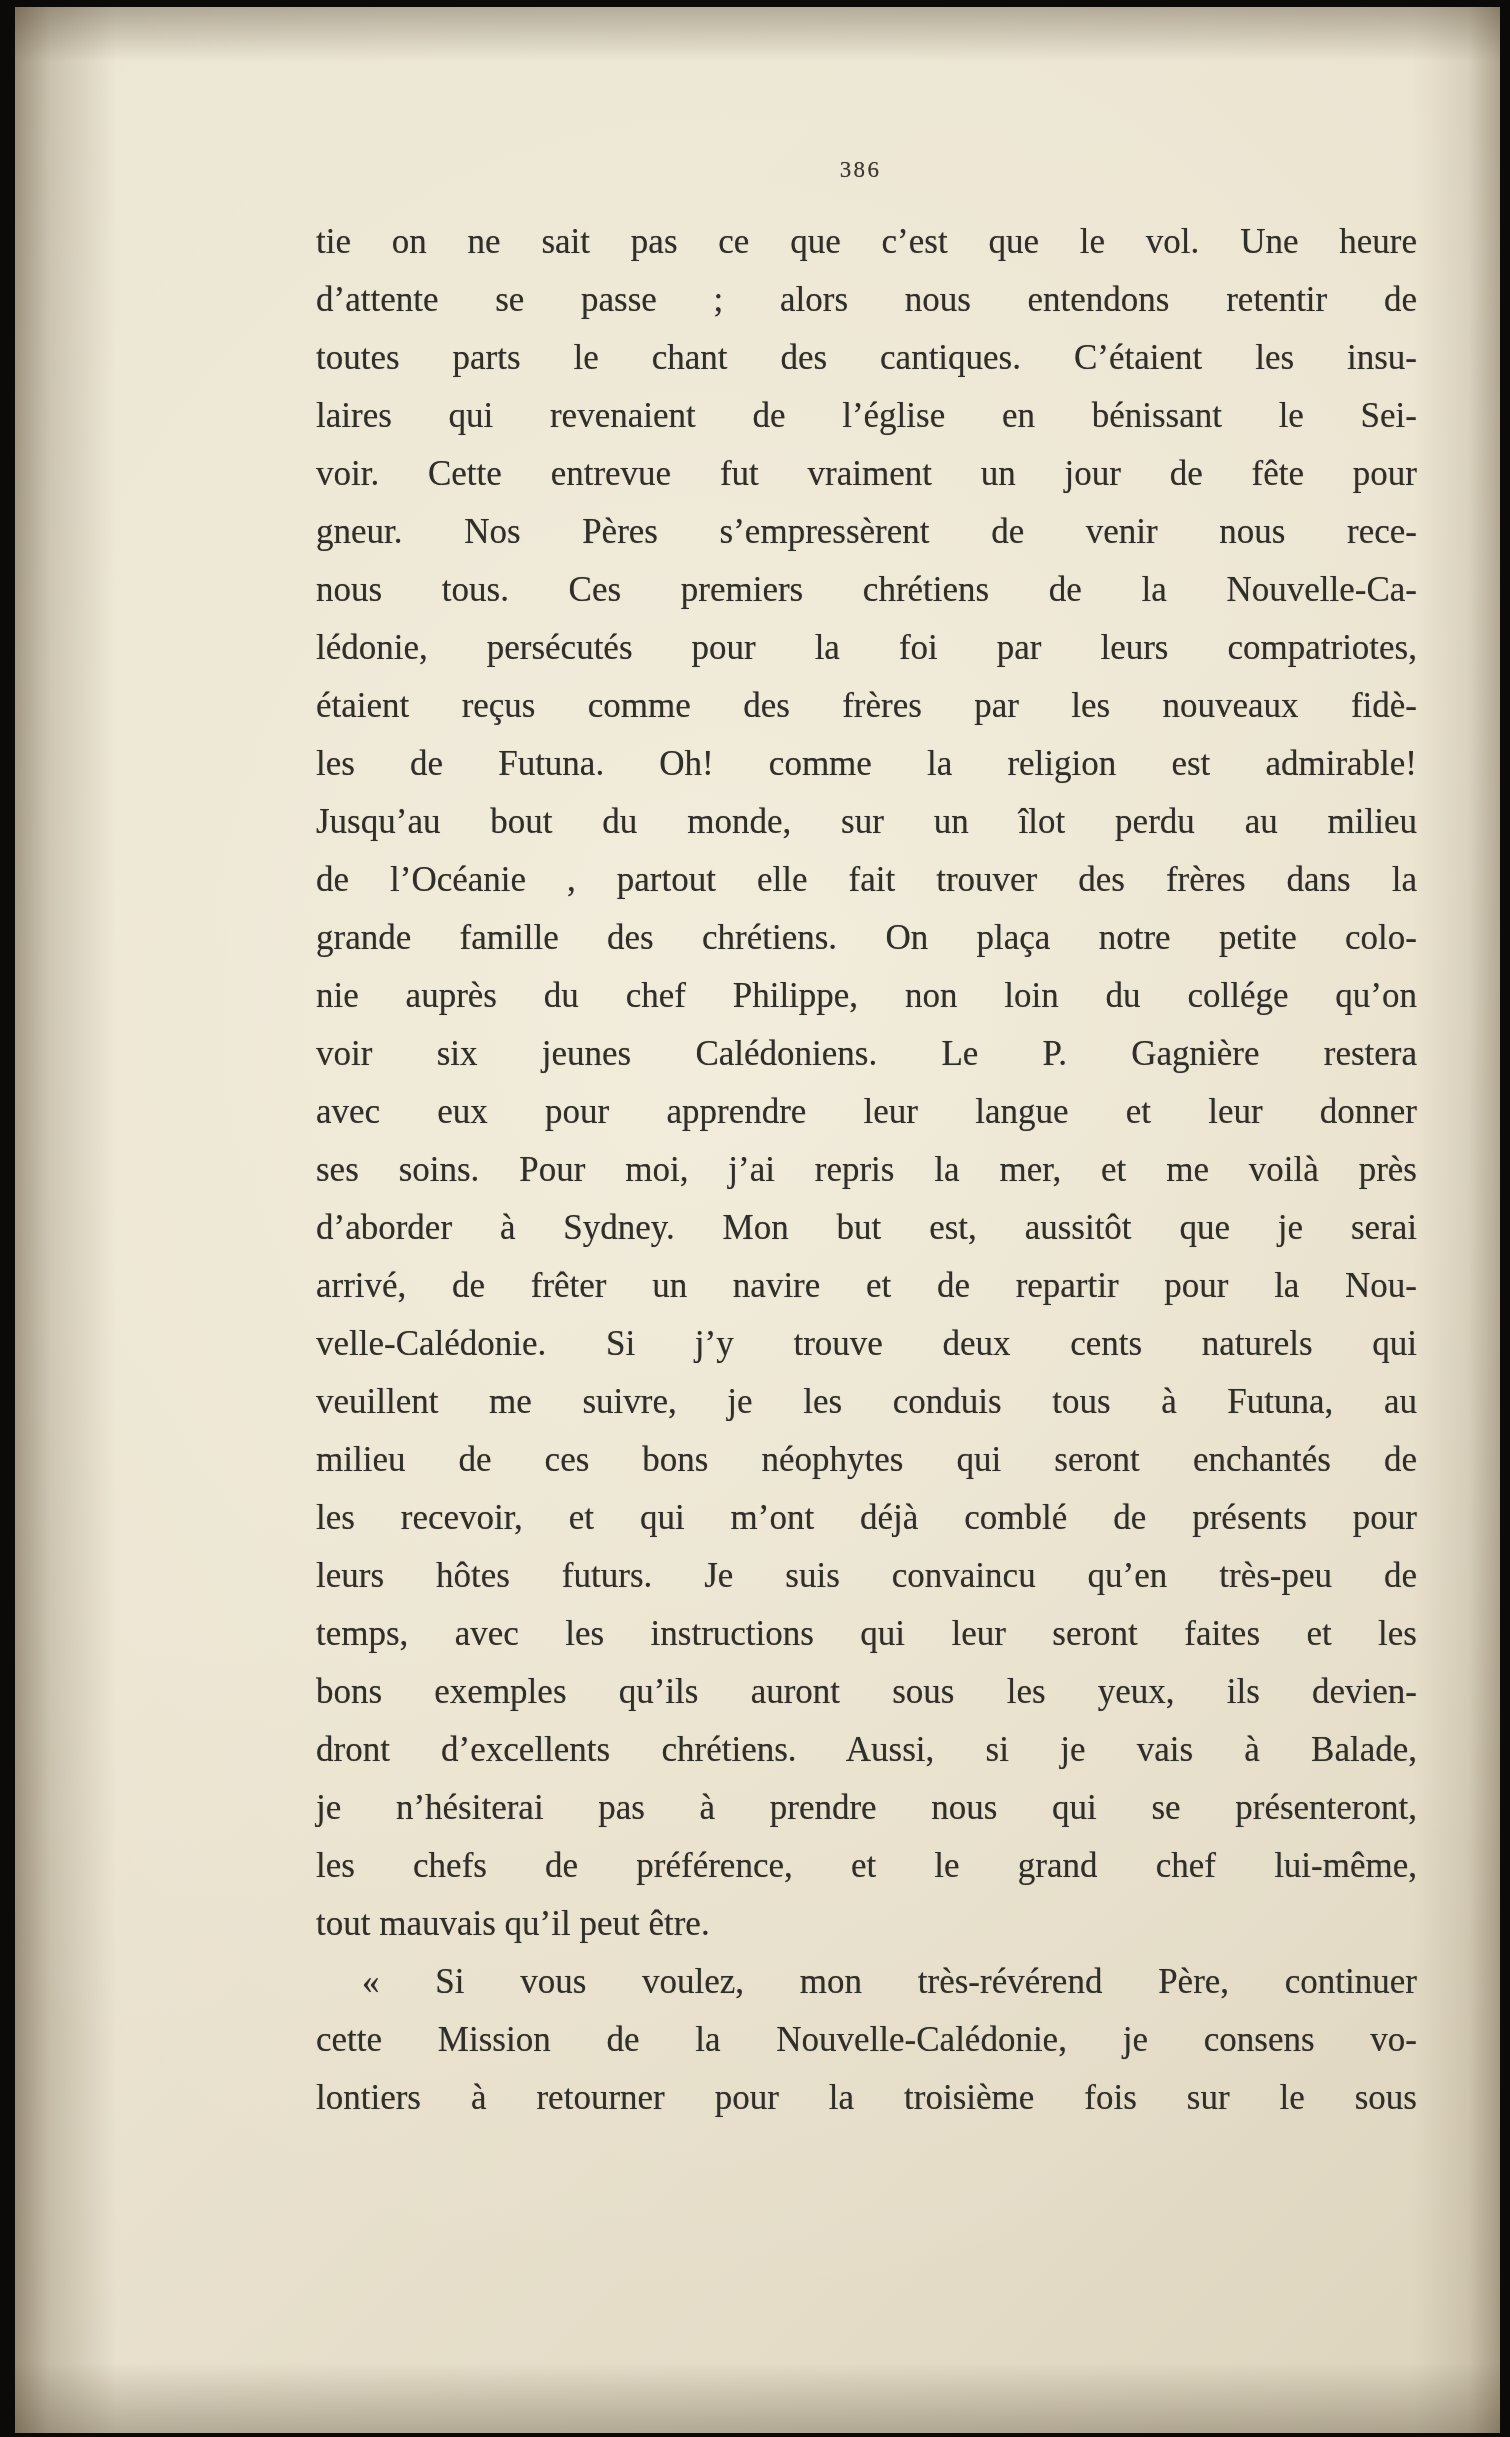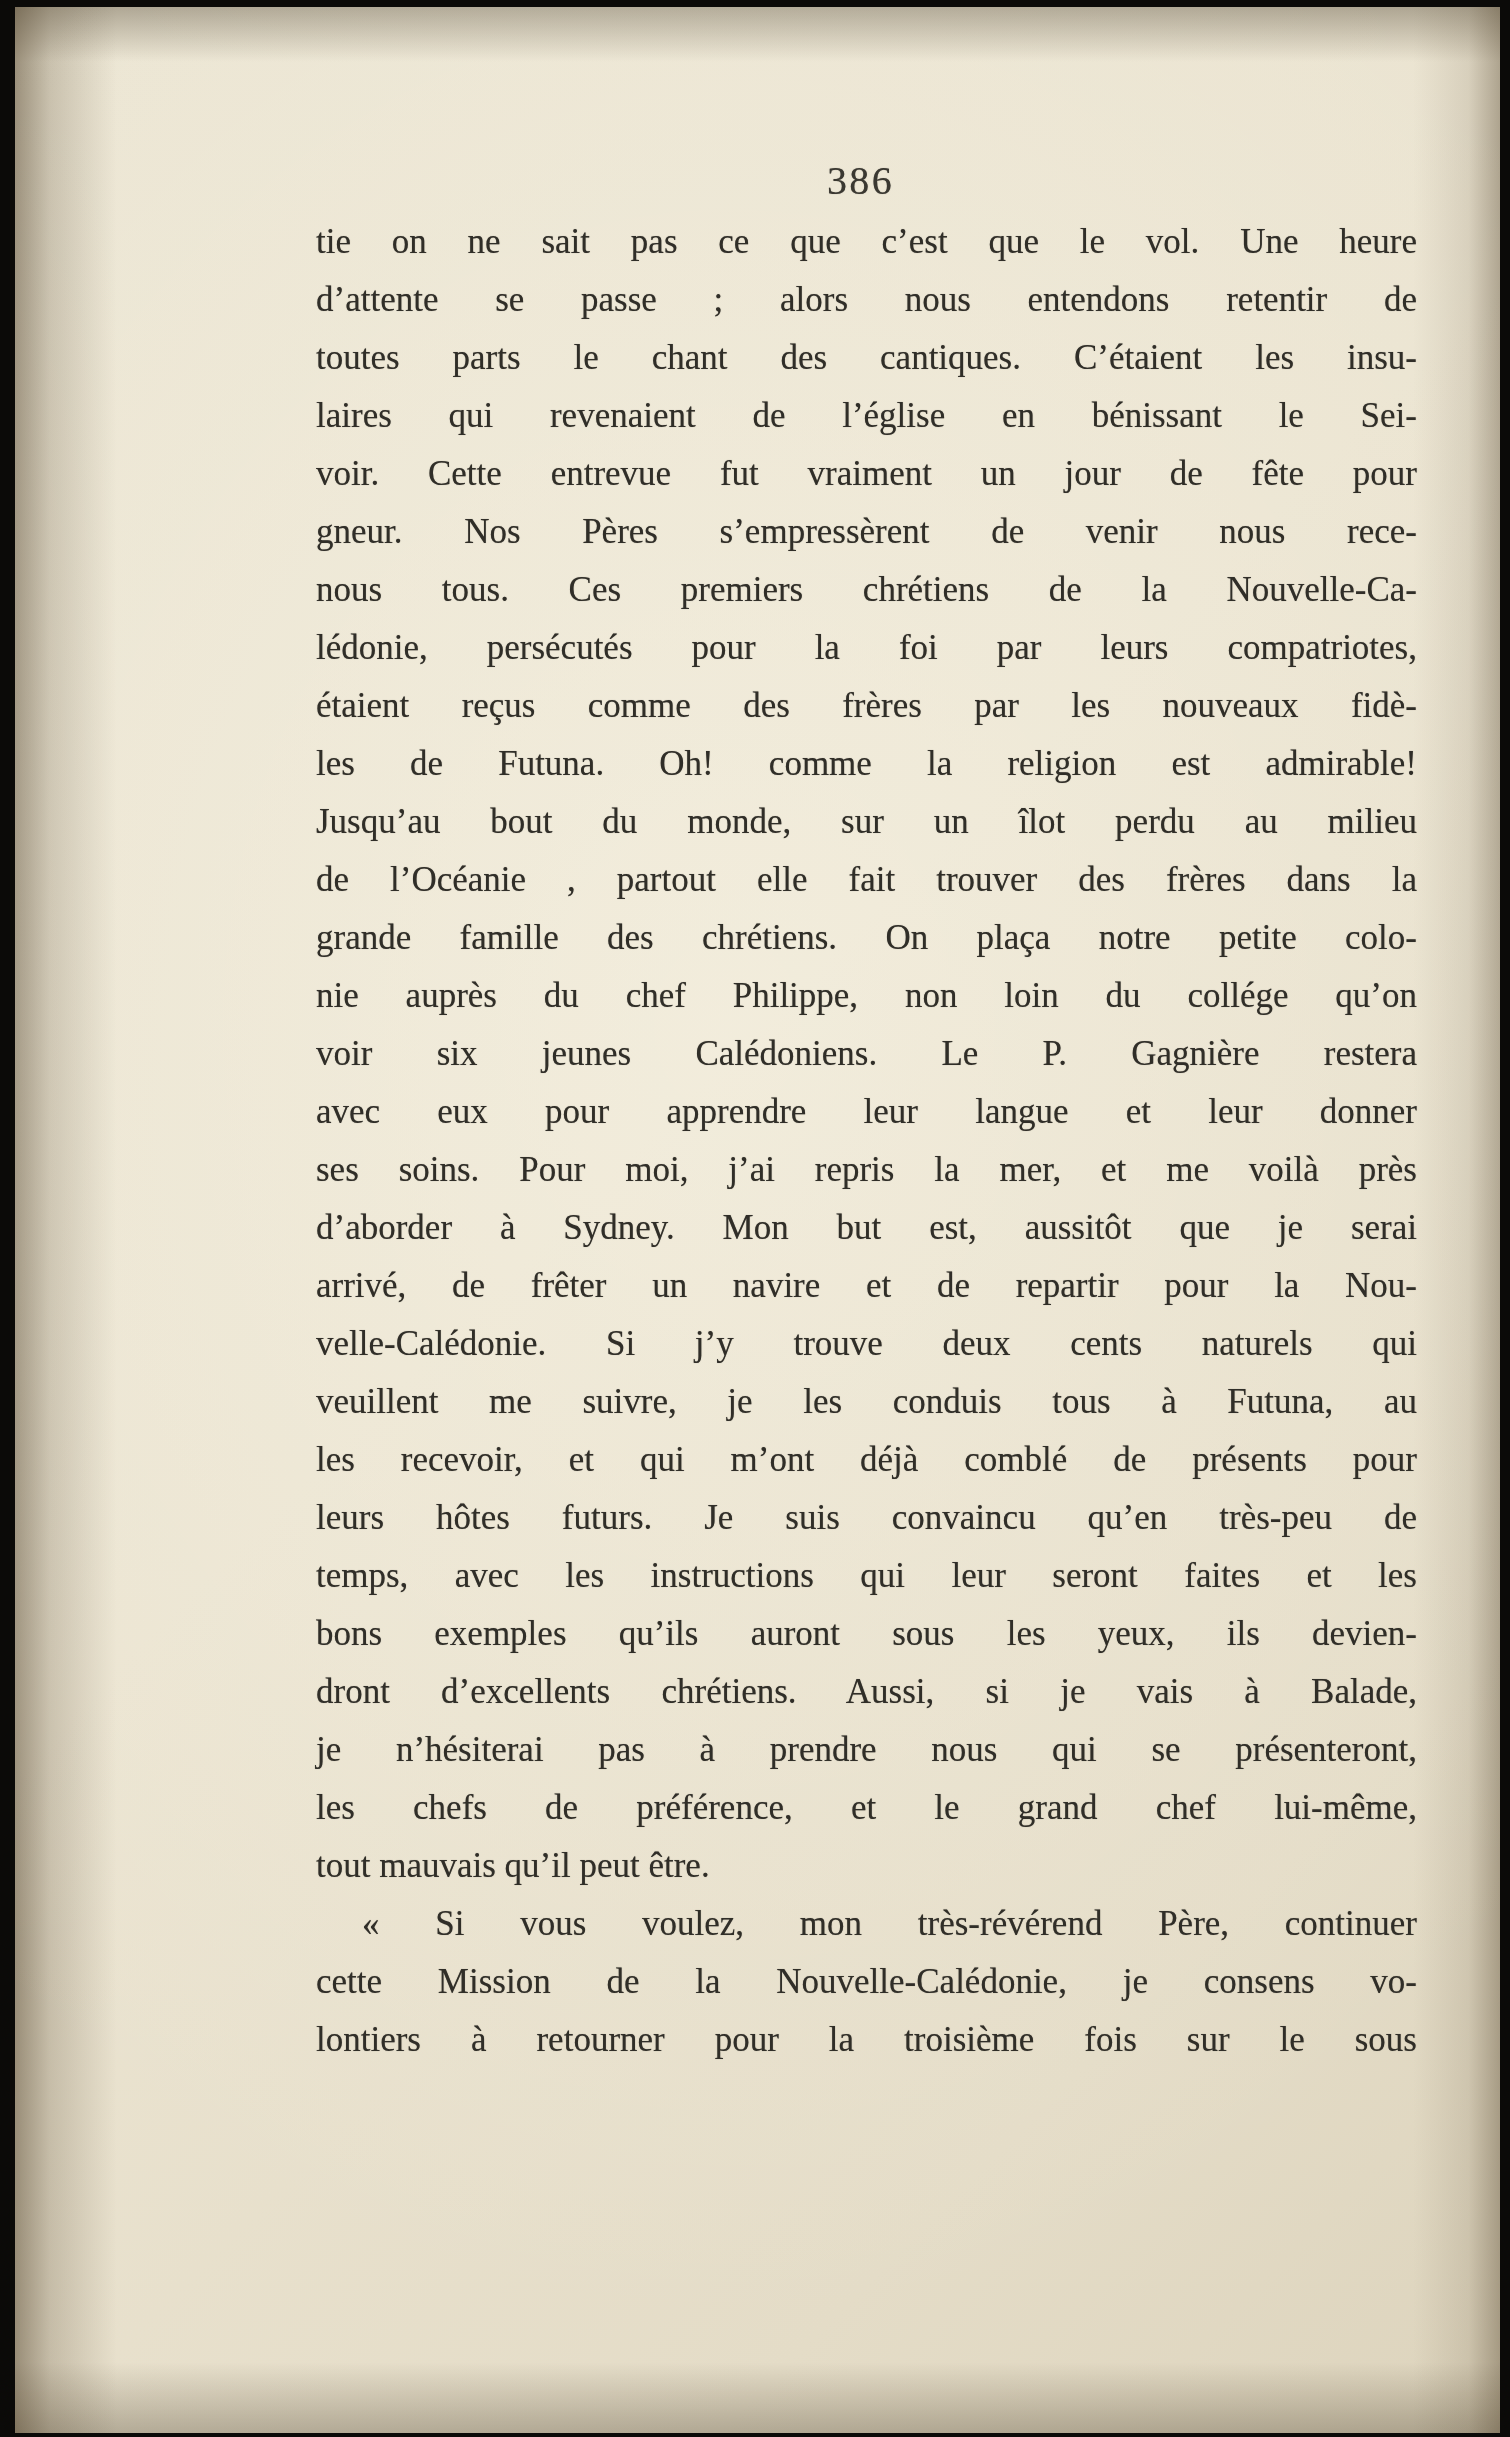--- a/index.html
+++ b/index.html
@@ -32,21 +32,21 @@
       linear-gradient(180deg, rgba(60,48,28,0.35) 0px, rgba(60,48,28,0) 55px),
       linear-gradient(0deg, rgba(60,48,28,0.30) 0px, rgba(60,48,28,0) 71px),
       linear-gradient(135deg, #ece6d4 0%, #ebe4d1 45%, #e4dcc7 80%, #ddd4bd 100%);
   }
   .page-number {
     position: absolute;
     top: 150px;
     left: 289px;
     width: 1113px;
     text-align: center;
-    font-size: 40px;
+    font-size: 23px;
     letter-spacing: 2.4px;
     color: #3a3831;
     text-shadow: 0 0 0.8px rgba(46,42,36,0.55);
   }
   .text-block {
     position: absolute;
     top: 206px;
     left: 289px;
     width: 1113px;
     color: #302e28;
@@ -90,20 +90,21 @@
         <div class="line">de l’Océanie , partout elle fait trouver des frères dans la</div>
         <div class="line">grande famille des chrétiens. On plaça notre petite colo-</div>
         <div class="line">nie auprès du chef Philippe, non loin du collége qu’on</div>
         <div class="line">voir six jeunes Calédoniens. Le P. Gagnière restera</div>
         <div class="line">avec eux pour apprendre leur langue et leur donner</div>
         <div class="line">ses soins. Pour moi, j’ai repris la mer, et me voilà près</div>
         <div class="line">d’aborder à Sydney. Mon but est, aussitôt que je serai</div>
         <div class="line">arrivé, de frêter un navire et de repartir pour la Nou-</div>
         <div class="line">velle-Calédonie. Si j’y trouve deux cents naturels qui</div>
         <div class="line">veuillent me suivre, je les conduis tous à Futuna, au</div>
+        <div class="line">milieu de ces bons néophytes qui seront enchantés de</div>
         <div class="line">les recevoir, et qui m’ont déjà comblé de présents pour</div>
         <div class="line">leurs hôtes futurs. Je suis convaincu qu’en très-peu de</div>
         <div class="line">temps, avec les instructions qui leur seront faites et les</div>
         <div class="line">bons exemples qu’ils auront sous les yeux, ils devien-</div>
         <div class="line">dront d’excellents chrétiens. Aussi, si je vais à Balade,</div>
         <div class="line">je n’hésiterai pas à prendre nous qui se présenteront,</div>
         <div class="line">les chefs de préférence, et le grand chef lui-même,</div>
         <div class="line para-end">tout mauvais qu’il peut être.</div>
         <div class="line indent">« Si vous voulez, mon très-révérend Père, continuer</div>
         <div class="line">cette Mission de la Nouvelle-Calédonie, je consens vo-</div>

